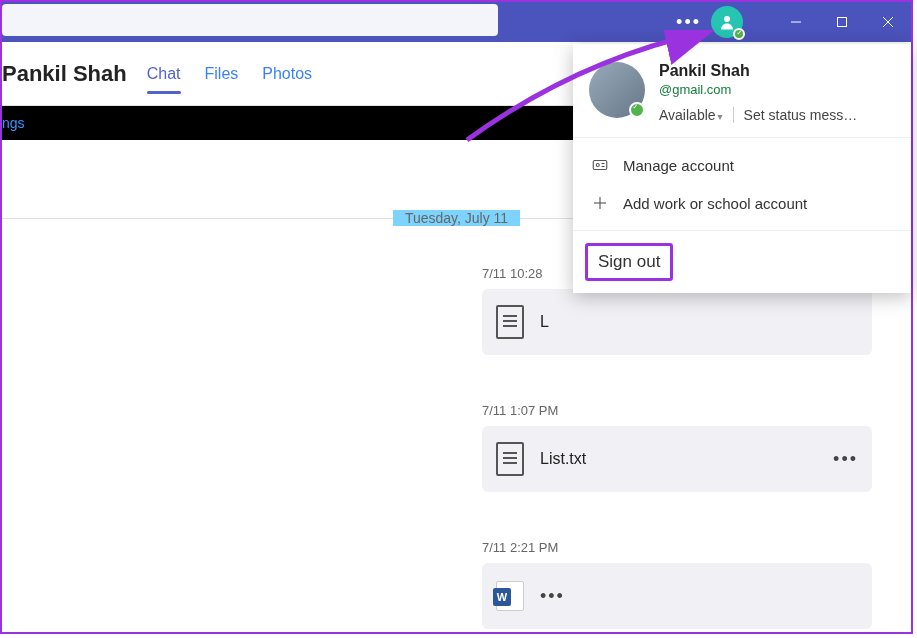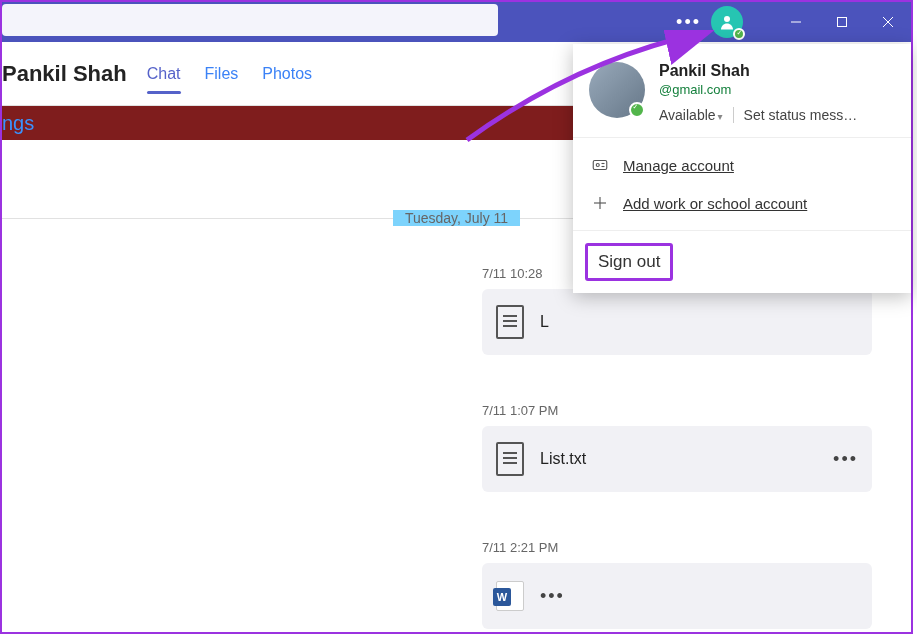--- a/index.html
+++ b/index.html
@@ -14,21 +14,21 @@
   .presence-dot { position: absolute; bottom: -2px; right: -2px; width: 12px; height: 12px; border-radius: 50%; background: #52b54b; border: 2px solid #fff; }
   .presence-dot::after { content: "✓"; color: #fff; font-size: 7px; position: absolute; top: -1px; left: 1.5px; }
   .winbtn { width: 46px; height: 40px; display: flex; align-items: center; justify-content: center; color: #fff; cursor: pointer; }
   .winbtn svg { width: 12px; height: 12px; stroke: #fff; fill: none; stroke-width: 1; }
   .header { display: flex; align-items: center; height: 64px; padding-left: 0; border-bottom: 1px solid #e1e1e1; }
   .header-name { font-size: 22px; font-weight: 700; color: #232323; margin-right: 20px; }
   .tabs { display: flex; gap: 24px; height: 64px; align-items: center; }
   .tab { font-size: 16px; color: #3b82f6; cursor: pointer; height: 64px; display: flex; align-items: center; position: relative; }
   .tab.active { color: #5562c9; }
   .tab.active::after { content: ""; position: absolute; bottom: 12px; left: 0; right: 0; height: 3px; background: #5562c9; border-radius: 2px; }
-  .banner { height: 34px; background: #7f1d1d; color: #3a93ff; display: flex; align-items: center; padding-left: 0; font-size: 20px; }
+  .banner { height: 34px; background: #000000; color: #3a93ff; display: flex; align-items: center; padding-left: 0; font-size: 14px; }
   .body { background: #fff; position: relative; height: calc(100% - 40px - 64px - 34px); padding-top: 40px; }
   .date-divider { position: relative; text-align: center; font-size: 14px; color: #666; margin: 30px 0 40px; }
   .date-divider::before { content:""; position: absolute; top: 50%; left: 0; right: 0; height: 1px; background: #e1e1e1; z-index: 0; }
   .date-divider span { background: #7dd3fc; padding: 0 12px; position: relative; z-index: 1; }
   .msgcol { margin-left: 480px; width: 390px; }
   .ts { font-size: 13px; color: #666; margin-bottom: 8px; }
   .filecard { background: #f1f1f5; border-radius: 6px; height: 66px; display: flex; align-items: center; padding: 0 14px; margin-bottom: 48px; position: relative; }
   .fileicon { width: 28px; height: 34px; border: 2px solid #555; border-radius: 2px; position: relative; margin-right: 16px; flex-shrink:0; }
   .fileicon::before { content:""; position:absolute; top:8px; left:5px; right:5px; height:2px; background:#555; box-shadow: 0 5px 0 #555, 0 10px 0 #555; }
   .wordicon { width: 28px; height: 30px; background: #fff; border: 1px solid #ccc; border-radius: 2px; position: relative; margin-right: 16px; flex-shrink:0; }
@@ -39,21 +39,21 @@
   .dropdown { position: absolute; top: 42px; right: 0; width: 338px; background: #fff; box-shadow: 0 4px 18px rgba(0,0,0,.25); z-index: 50; }
   .dd-top { display: flex; padding: 18px 16px 14px; gap: 14px; align-items: flex-start; }
   .avatar-big { width: 56px; height: 56px; border-radius: 50%; background: radial-gradient(circle at 30% 30%, #cfd8dc, #455a64); position: relative; background-image: linear-gradient(135deg,#9ab,#678); }
   .avatar-big .presence-dot { width: 16px; height: 16px; bottom: 0; right: 0; }
   .dd-name { font-size: 16px; font-weight: 600; color: #222; margin-bottom: 2px; }
   .dd-email { font-size: 13px; color: #15803d; margin-bottom: 10px; }
   .dd-statusrow { display: flex; align-items: flex-start; font-size: 14px; color: #444; gap: 10px; white-space: nowrap; }
   .dd-statusrow .sep { width:1px; height: 16px; background:#ccc; }
   .dd-chev { font-size: 10px; color: #888; margin-left: 2px; }
   .dd-section { border-top: 1px solid #eee; padding: 8px 0; }
-  .dd-item { display: flex; align-items: center; gap: 14px; padding: 10px 18px; font-size: 15px; color: #333; cursor: pointer; text-decoration: underline; }
+  .dd-item { display: flex; align-items: center; gap: 14px; padding: 10px 18px; font-size: 15px; color: #333; cursor: pointer; }
   .dd-item svg { width: 18px; height: 18px; stroke: #555; fill: none; stroke-width: 1.5; }
   .signout-wrap { padding: 12px 12px; border-top: 1px solid #eee; }
   .signout { display: inline-block; padding: 6px 10px; font-size: 17px; color: #333; border: 3px solid #9b32e0; border-radius: 3px; cursor: pointer; }
   
   .arrow { position: absolute; top: 28px; left: 455px; width: 260px; height: 120px; pointer-events: none; z-index: 60; }
 </style>
 </head>
 <body>
 
 <div class="frame">

